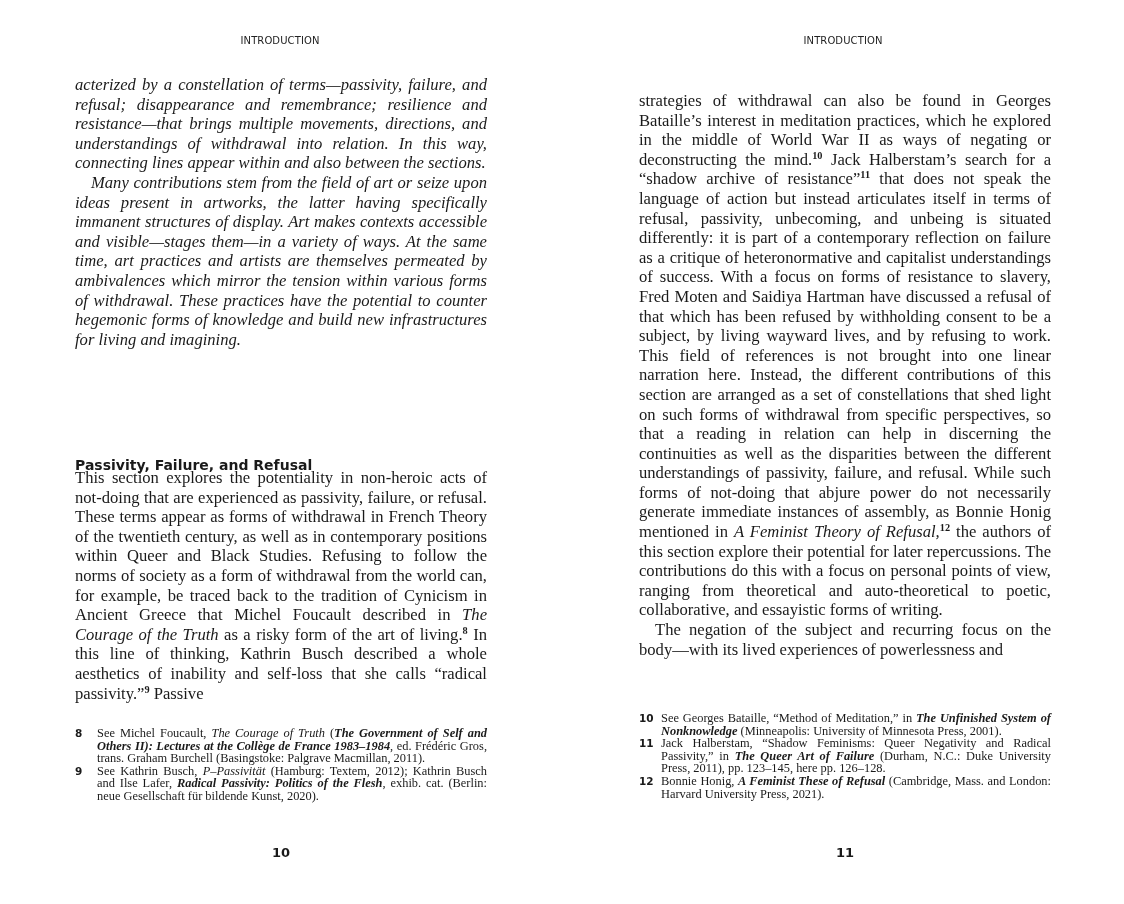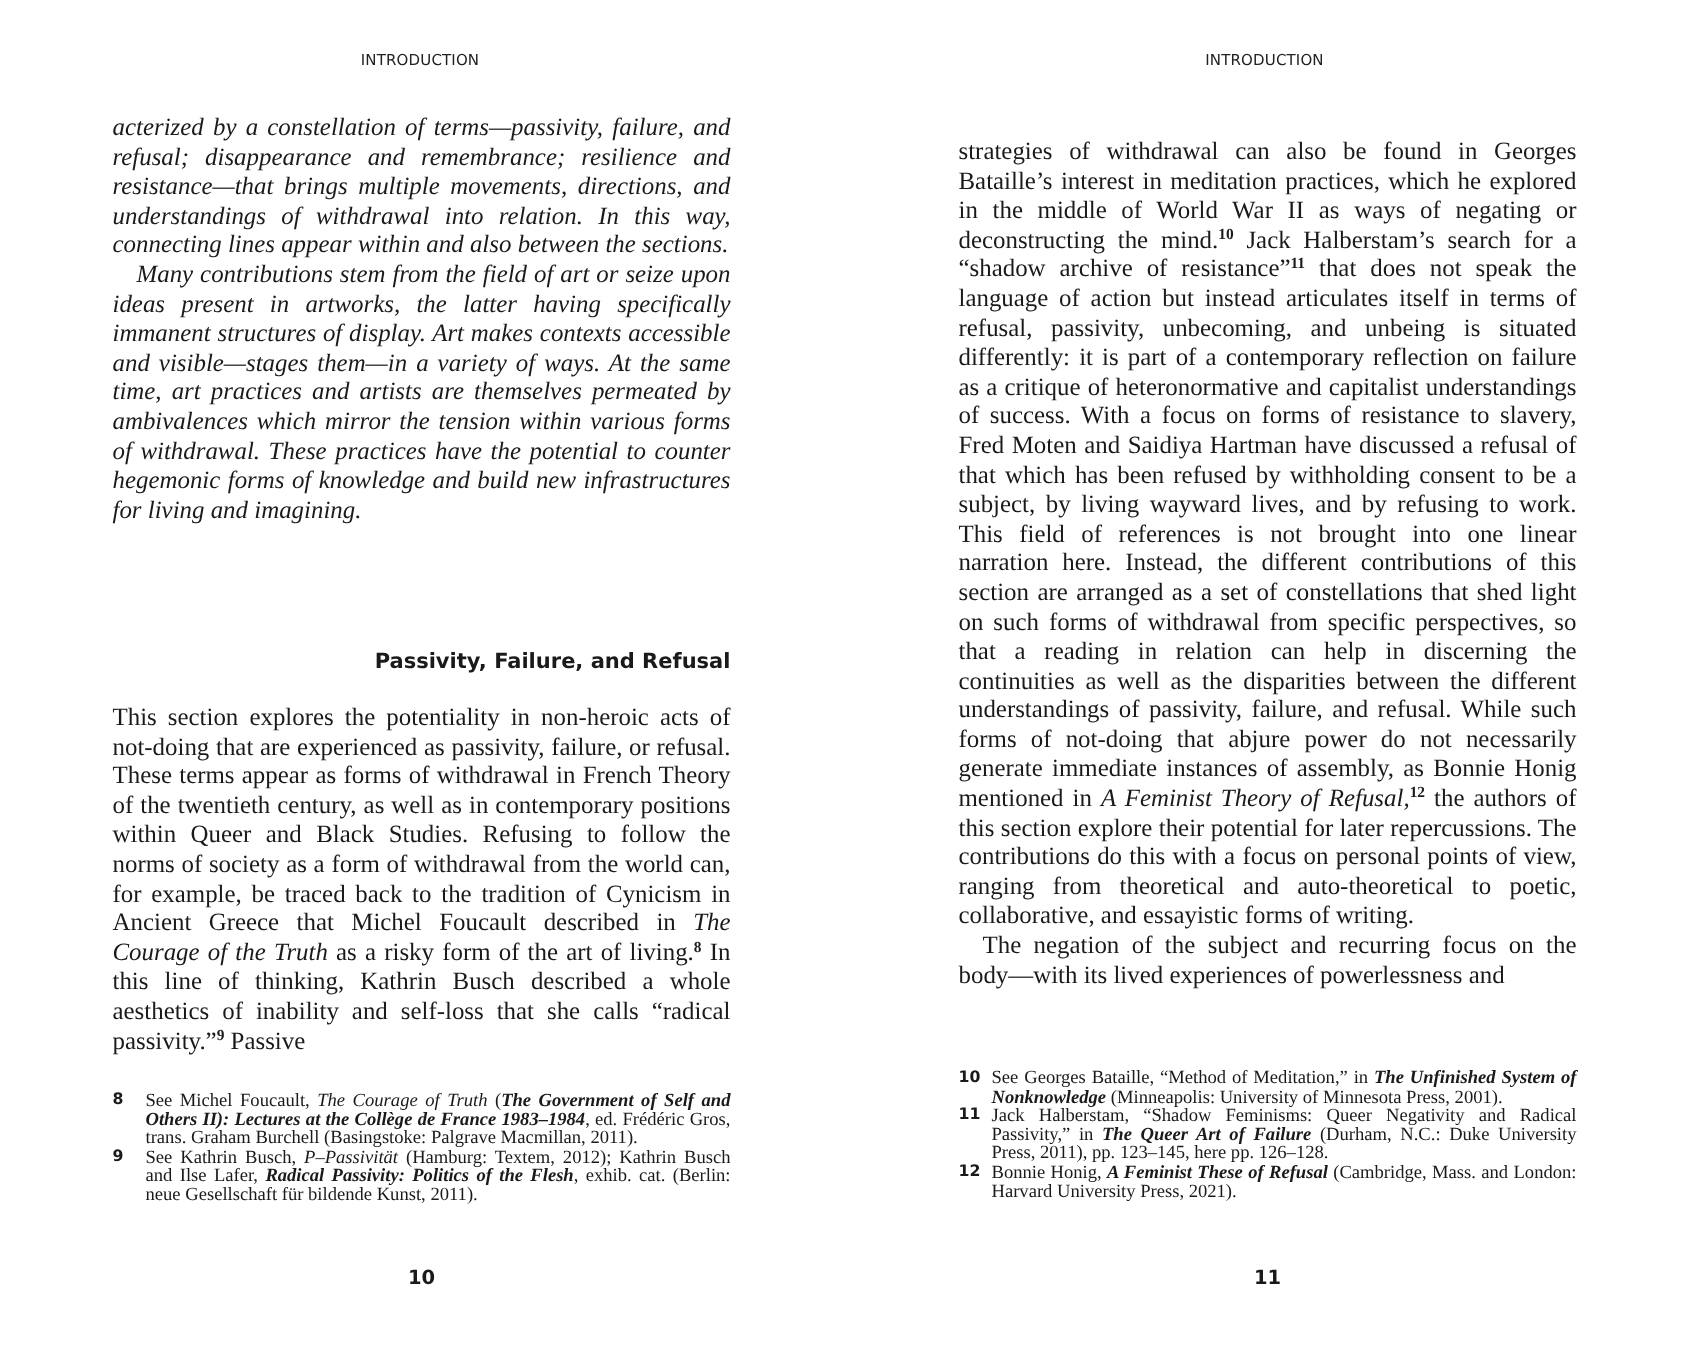--- a/index.html
+++ b/index.html
@@ -54,22 +54,22 @@
       margin: 0;
       text-align: justify;
       text-align-last: left;
     }
     .body-text p.indent { text-indent: 16px; }
 
     .section-heading {
       position: absolute;
       left: 75px;
       width: 412px;
-      top: 433px;
-      text-align: right;
+      top: 457px;
+      text-align: left;
       font-family: "DejaVu Sans", sans-serif;
       font-weight: bold;
       font-size: 14px;
       color: #1a1a1a;
     }
 
     sup {
       font-size: 0.62em;
       font-weight: bold;
       line-height: 0;
@@ -135,21 +135,21 @@
     <p><span>This section explores the potentiality in non-heroic acts of not-doing that are experienced as passivity, failure, or refusal. These terms appear as forms of withdrawal in French Theory of the twentieth century, as well as in contemporary positions within Queer and Black Studies. Refusing to follow the norms of society as a form of withdrawal from the world can, for example, be traced back to the tradition of Cynicism in Ancient Greece that Michel Foucault described in </span><i>The Courage of the Truth</i><span> as a risky form of the art of living.</span><sup>8</sup><span> In this line of thinking, Kathrin Busch described a whole aesthetics of inability and self-loss that she calls “radical passivity.”</span><sup>9</sup><span> Passive</span></p>
   </div>
 
   <div class="footnotes">
     <div class="fn">
       <span class="fn-num">8</span>
       <span class="fn-text"><span>See Michel Foucault, </span><i>The Courage of Truth</i><span> (</span><span class="bi">The Government of Self and Others II): Lectures at the Collège de France 1983–1984</span><span>, ed. Frédéric Gros, trans. Graham Burchell (Basingstoke: Palgrave Macmillan, 2011).</span></span>
     </div>
     <div class="fn">
       <span class="fn-num">9</span>
-      <span class="fn-text"><span>See Kathrin Busch, </span><i>P–Passivität</i><span> (Hamburg: Textem, 2012); Kathrin Busch and Ilse Lafer, </span><span class="bi">Radical Passivity: Politics of the Flesh</span><span>, exhib. cat. (Berlin: neue Gesellschaft für bildende Kunst, 2011).</span></span>
+      <span class="fn-text"><span>See Kathrin Busch, </span><i>P–Passivität</i><span> (Hamburg: Textem, 2012); Kathrin Busch and Ilse Lafer, </span><span class="bi">Radical Passivity: Politics of the Flesh</span><span>, exhib. cat. (Berlin: neue Gesellschaft für bildende Kunst, 2020).</span></span>
     </div>
   </div>
 
   <div class="folio">10</div>
 </div>
 
 <div class="page page-right">
   <div class="running-head">INTRODUCTION</div>
 
   <div class="body-text" style="top:75px;margin-top:16px;">

